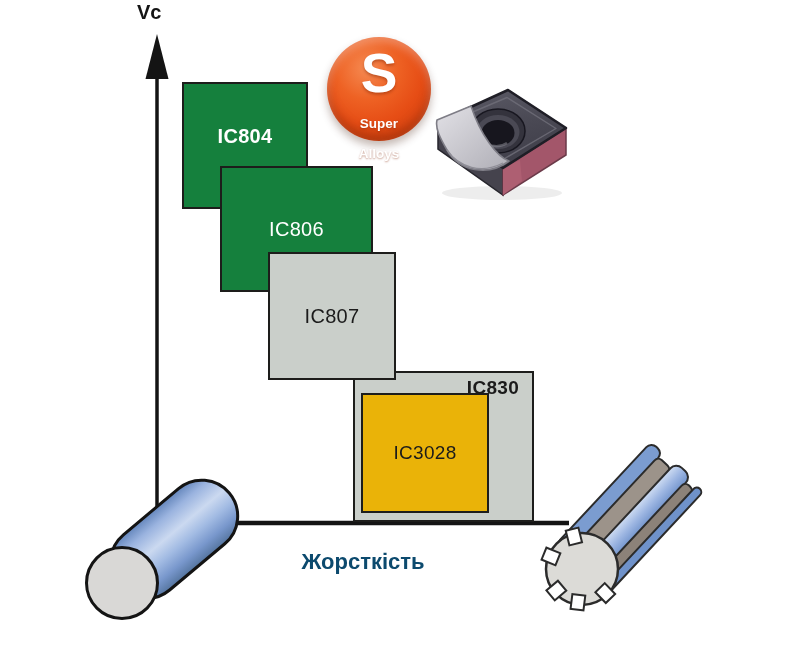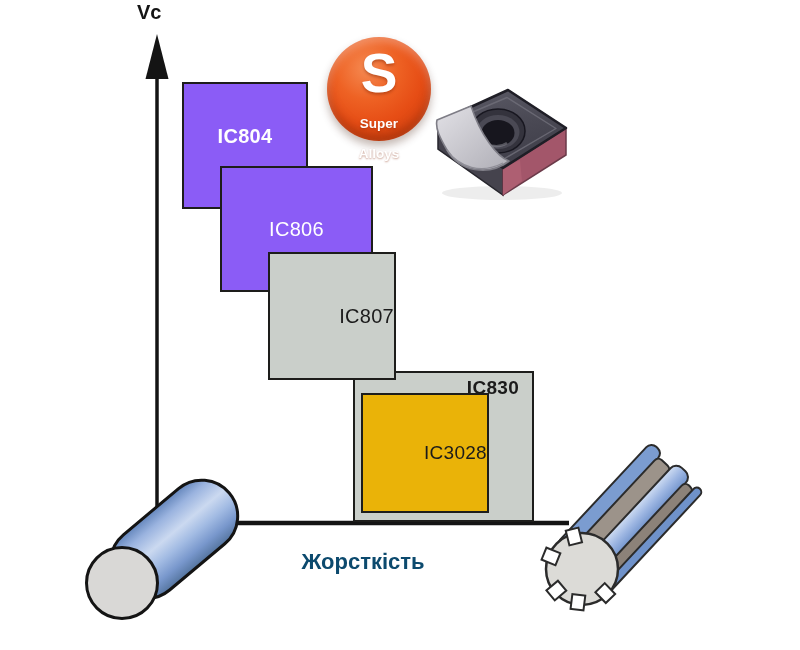--- a/index.html
+++ b/index.html
@@ -15,22 +15,22 @@
 
   
   .sq{
     position:absolute;
     box-sizing:border-box;
     border:2px solid #1d1d1b;
     display:flex;align-items:center;justify-content:center;
     font-size:20px;
     letter-spacing:0.3px;
   }
-  .sq.orange{background:#8b5cf6;color:#ffffff;}
-  .sq.gray{background:#CACFCA;color:#1b1b1b;justify-content:flex-end;}
+  .sq.orange{background:#15803d;color:#ffffff;}
+  .sq.gray{background:#CACFCA;color:#1b1b1b;}
   #sq-ic804{left:182px;top:82px;width:126px;height:127px;z-index:3;font-weight:bold;padding-bottom:18px;}
   #sq-ic806{left:220px;top:166px;width:153px;height:126px;z-index:4;}
   #sq-ic807{left:268px;top:252px;width:128px;height:128px;z-index:5;}
   #sq-ic830{left:353px;top:371px;width:181px;height:151px;z-index:1;
             align-items:flex-start;justify-content:flex-end;
             font-weight:bold;font-size:19px;padding:4px 13px 0 0;}
   #sq-ic3028{left:361px;top:393px;width:128px;height:120px;z-index:2;
              background:#eab308;font-size:19px;}
 
   

